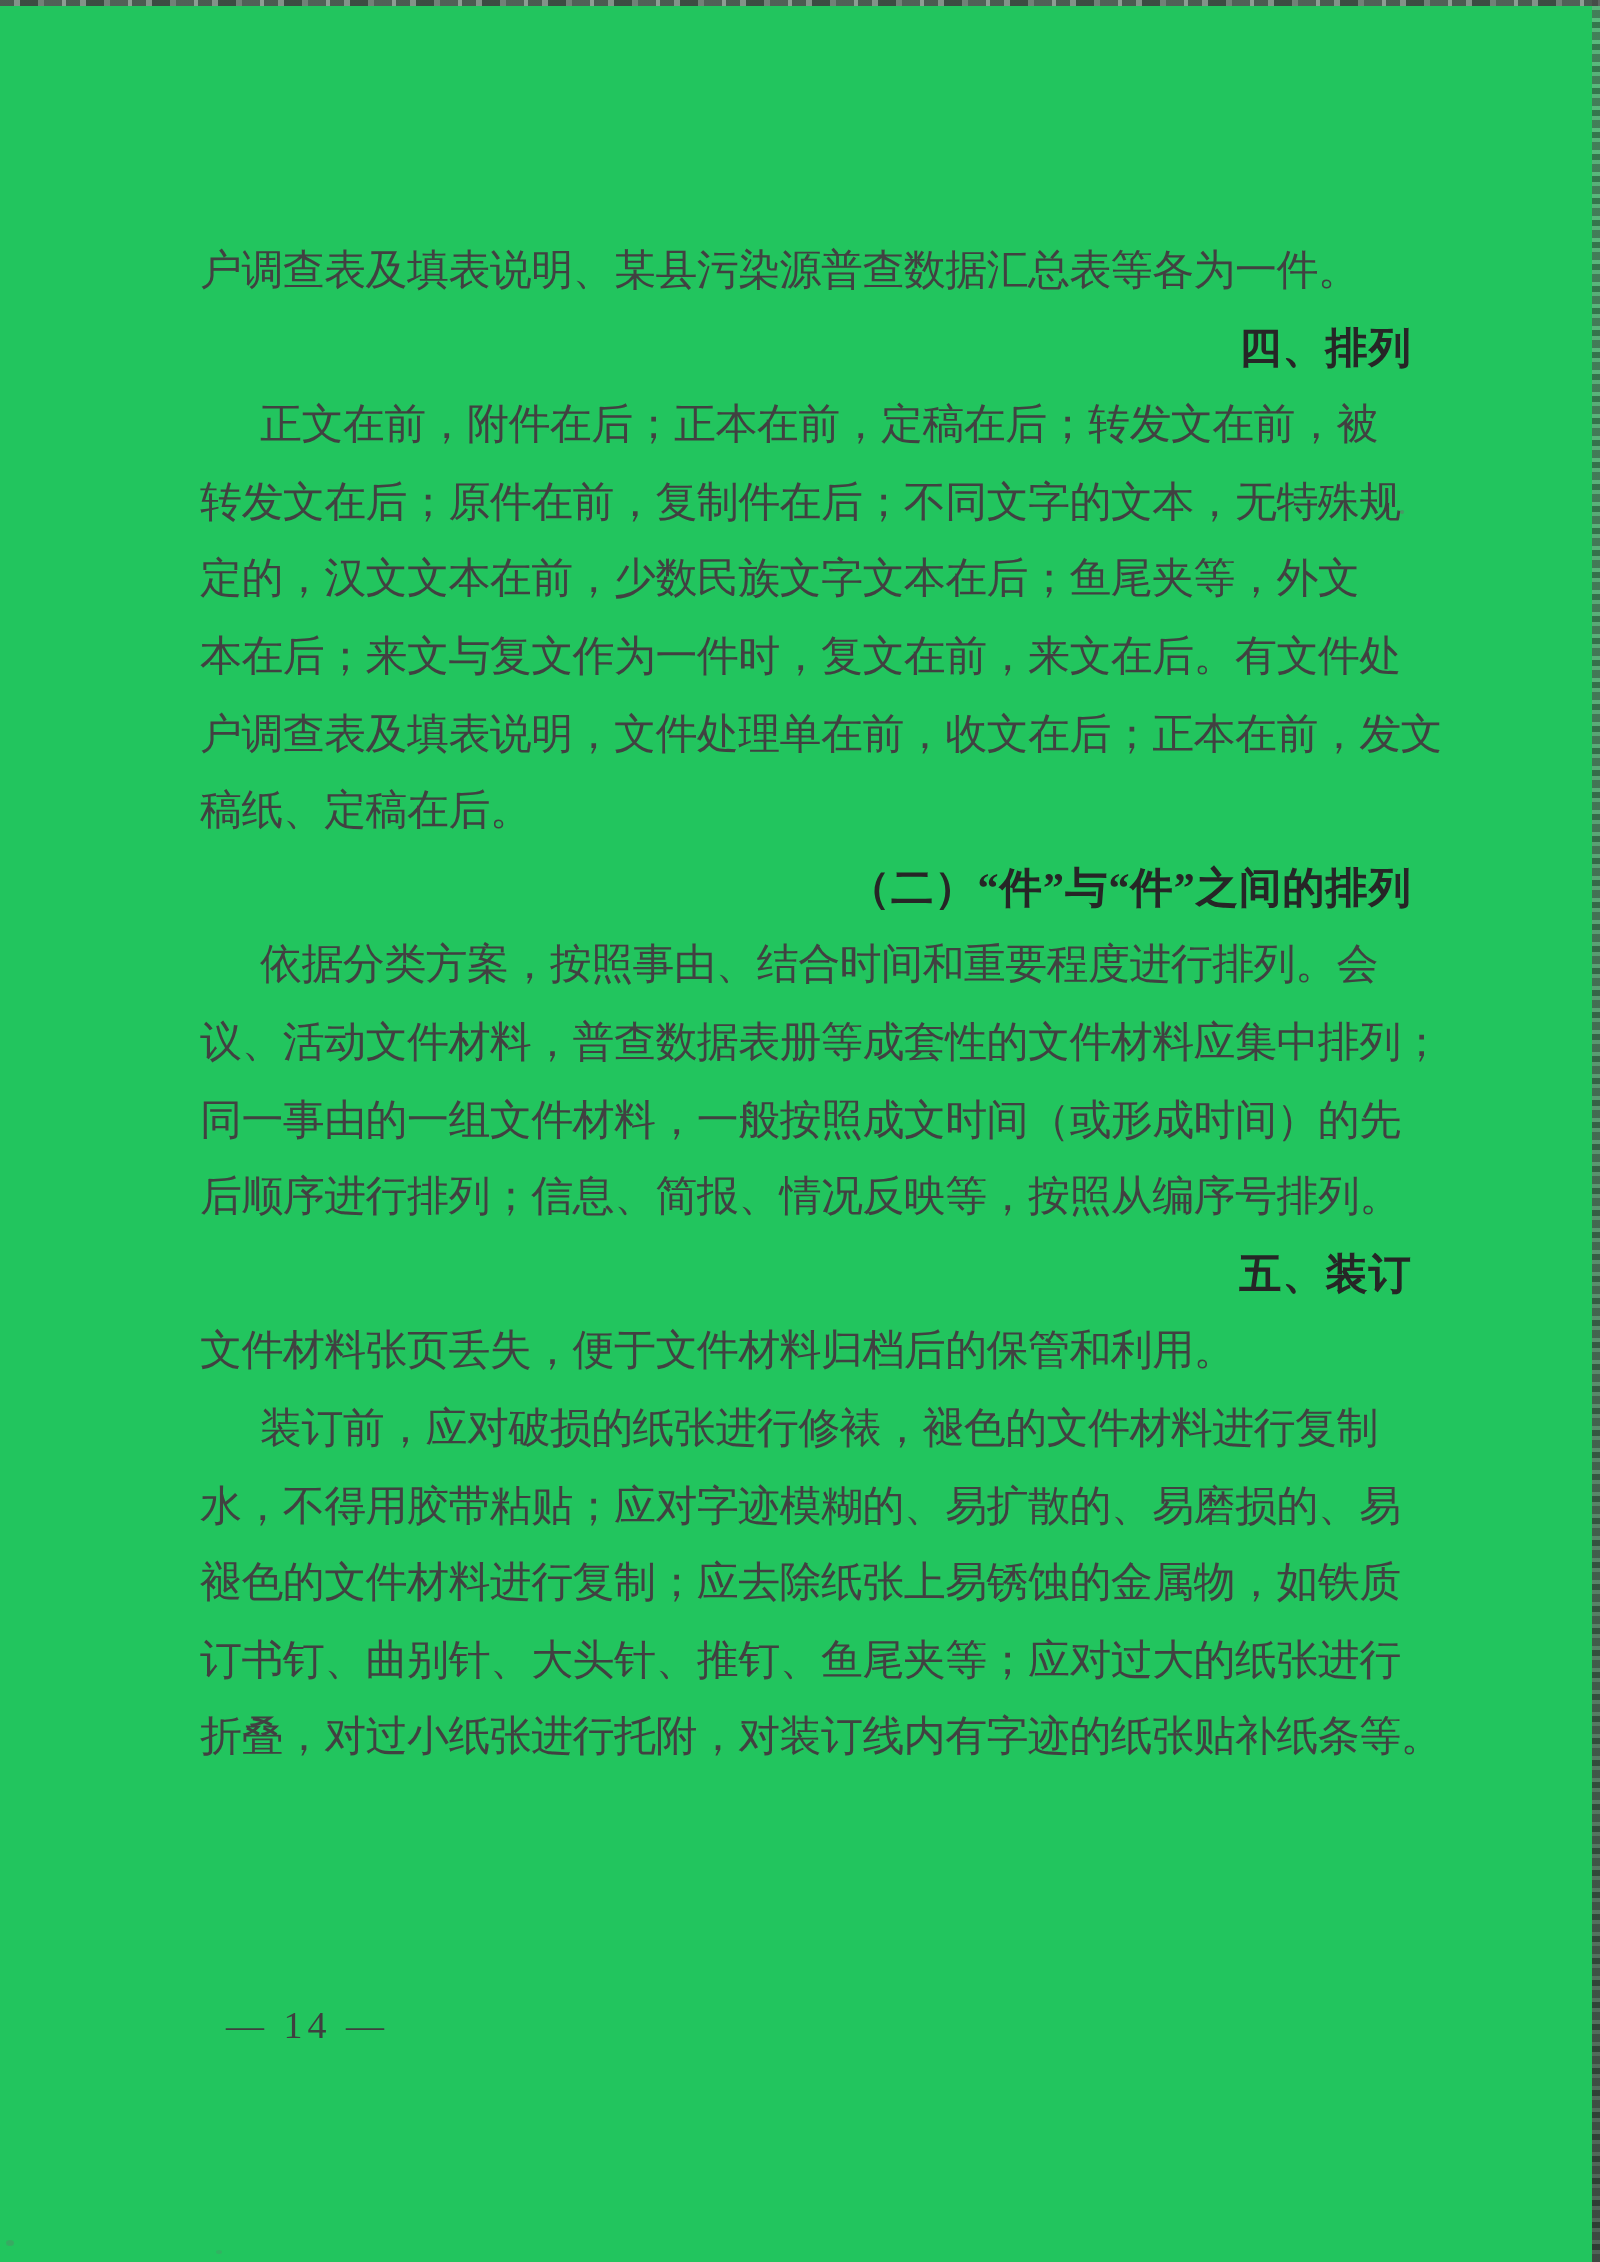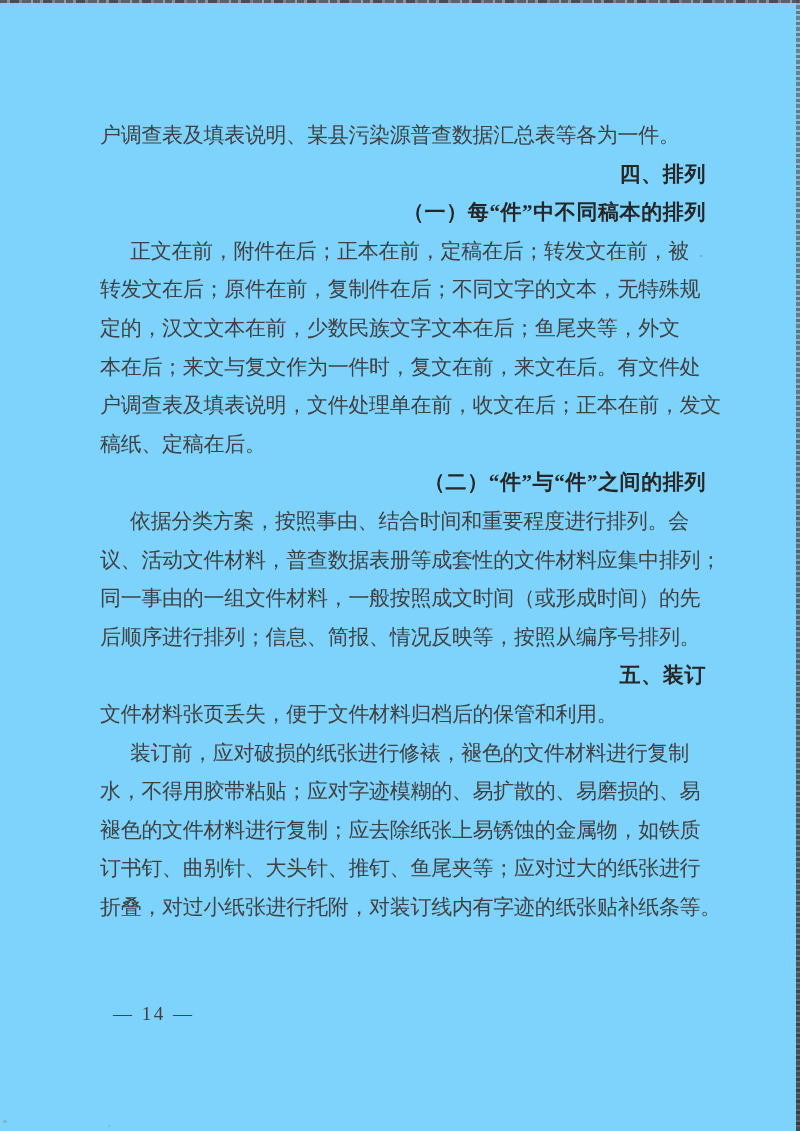--- a/index.html
+++ b/index.html
@@ -10,21 +10,21 @@
   body {
     width: 800px;
     height: 1131px;
     position: relative;
     overflow: hidden;
     font-family: "Liberation Serif", "DejaVu Serif", serif;
   }
   .page {
     position: absolute;
     inset: 0;
-    background: #7dd3fc;
+    background: #22c55e;
     padding-left: 36px;
   }
   
   .scan-edge-top {
     position: absolute;
     top: 0; left: 0; right: 0;
     height: 3px;
     background: repeating-linear-gradient(90deg,
       #4f4f4f 0 7px, #8d8d8d 7px 10px, #3f3f3f 10px 19px,
       #7a7a7a 19px 22px, #565656 22px 31px, #999 31px 33px);
@@ -84,21 +84,20 @@
 </head>
 <body>
 
 <div class="page">
   <div class="scan-edge-top"></div>
   <div class="scan-edge-right"></div>
 
   <div class="content">
       <div class="line body">户调查表及填表说明、某县污染源普查数据汇总表等各为一件。</div>
       <div class="line heading">四、排列</div>
-      <div class="line heading">（一）每“件”中不同稿本的排列</div>
       <div class="line body-indent">正文在前，附件在后；正本在前，定稿在后；转发文在前，被</div>
       <div class="line body">转发文在后；原件在前，复制件在后；不同文字的文本，无特殊规</div>
       <div class="line body">定的，汉文文本在前，少数民族文字文本在后；鱼尾夹等，外文</div>
       <div class="line body">本在后；来文与复文作为一件时，复文在前，来文在后。有文件处</div>
       <div class="line body">户调查表及填表说明，文件处理单在前，收文在后；正本在前，发文</div>
       <div class="line body">稿纸、定稿在后。</div>
       <div class="line heading">（二）“件”与“件”之间的排列</div>
       <div class="line body-indent">依据分类方案，按照事由、结合时间和重要程度进行排列。会</div>
       <div class="line body">议、活动文件材料，普查数据表册等成套性的文件材料应集中排列；</div>
       <div class="line body">同一事由的一组文件材料，一般按照成文时间（或形成时间）的先</div>

